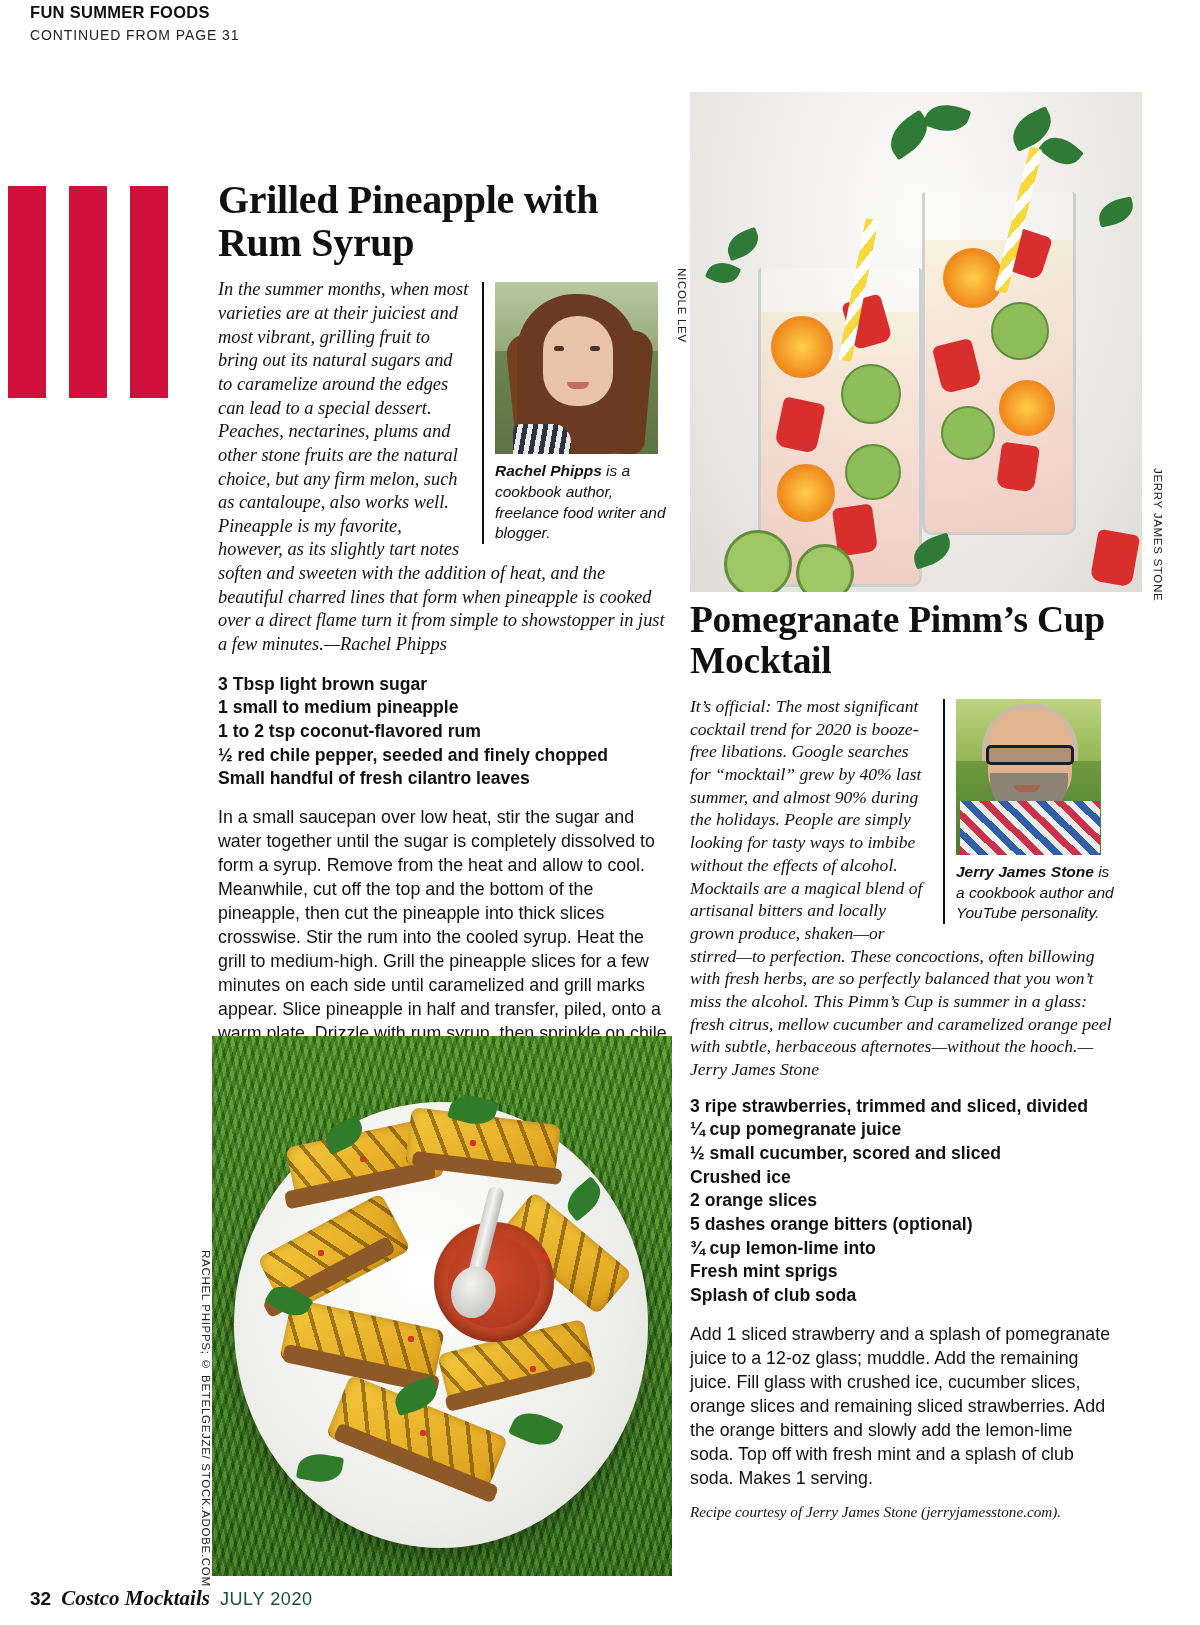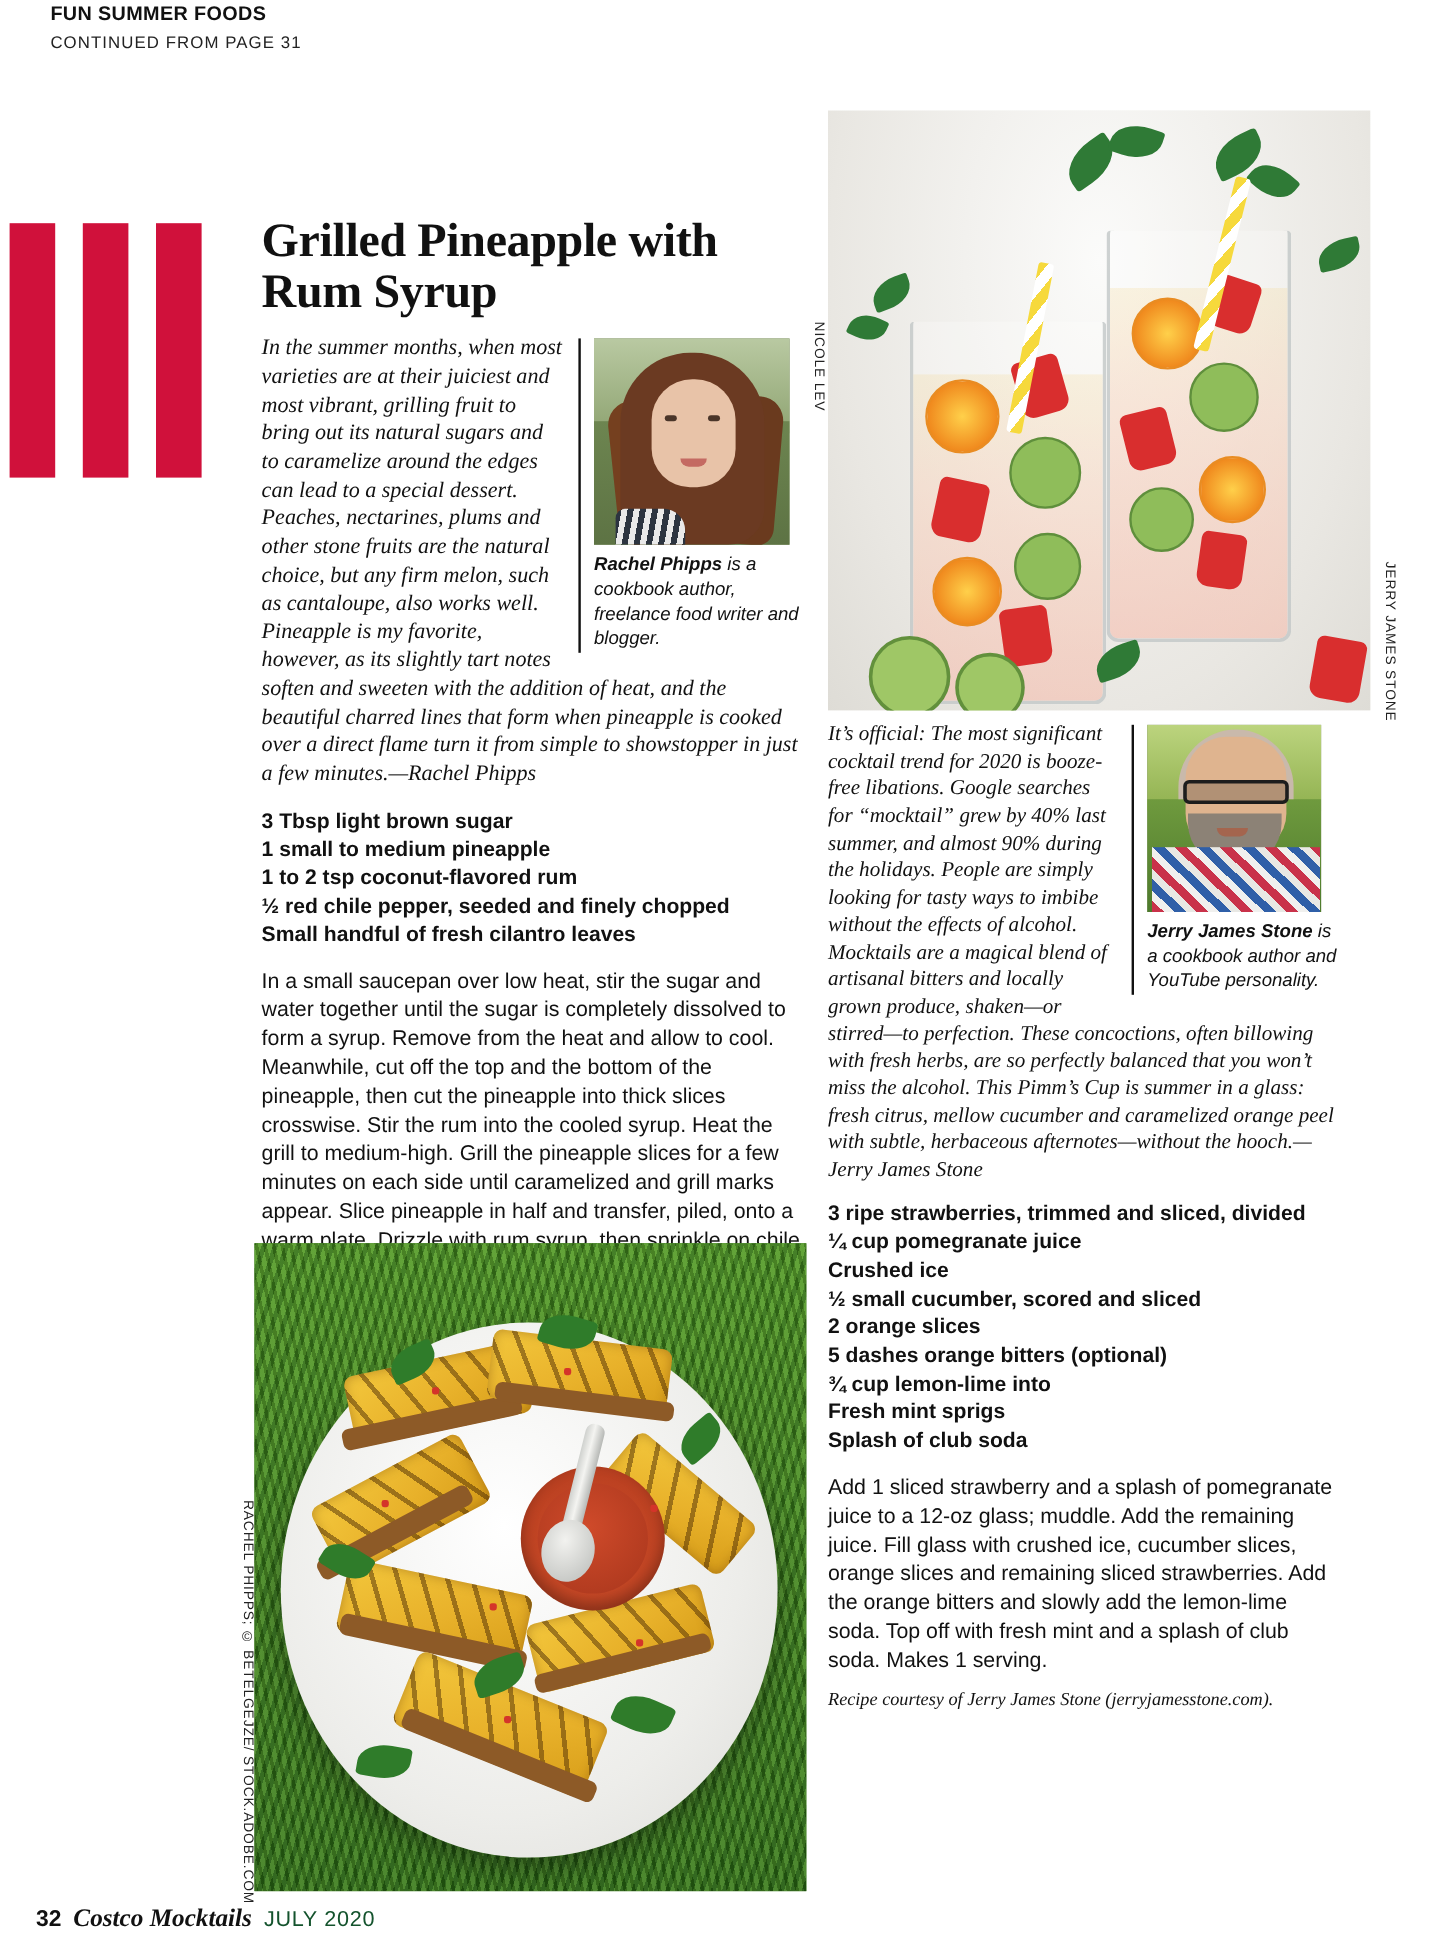--- a/index.html
+++ b/index.html
@@ -15,21 +15,20 @@
     color: #000;
     overflow: hidden;
   }
 
   
   .runhead {
     position: absolute;
     left: 30px;
     top: 2px;
     width: 500px;
-    margin-left: 12px;
   }
   .runhead .kicker {
     font-family: "Liberation Sans", sans-serif;
     font-weight: bold;
     font-size: 16.5px;
     letter-spacing: .3px;
     line-height: 1.25;
     color: #111;
   }
   .runhead .contd {
@@ -383,20 +382,21 @@
 
   <div class="cukeslice" style="left:34px;top:438px;width:62px;height:62px;"></div>
   <div class="cukeslice" style="left:106px;top:452px;width:52px;height:52px;"></div>
   <div class="berry" style="left:404px;top:440px;width:42px;height:52px;transform:rotate(10deg);"></div>
   <div class="mintleaf" style="left:222px;top:446px;width:40px;height:26px;transform:rotate(-18deg);"></div>
 </div>
 <div class="vcredit jjs">JERRY JAMES STONE</div>
 
 <div class="col-right">
 
+  <h1 class="recipe-title">Pomegranate Pimm’s Cup Mocktail</h1>
 
   <div class="intro">
     <div class="wrapbox">
       <div class="headshot">
         <div class="sky" style="background:linear-gradient(#bcd47e,#8fb04e);"></div>
         <div class="ground" style="background:linear-gradient(#6f9a3e,#4d7a2c);"></div>
         <div class="hair" style="left:26px;top:4px;width:96px;height:58px;background:#c9b9ab;border-radius:48px 48px 0 0;"></div>
         <div class="face" style="left:32px;top:10px;width:84px;height:96px;background:#dfb48f;"></div>
         <div style="position:absolute;left:30px;top:46px;width:88px;height:20px;border:3px solid #1d1d1d;border-radius:5px;box-sizing:border-box;background:rgba(40,40,40,.25);"></div>
         <div style="position:absolute;left:34px;top:74px;width:78px;height:44px;background:#8c8276;border-radius:0 0 36px 36px;"></div>
@@ -408,22 +408,22 @@
       </div>
     </div>
     <span>It’s official: The most significant cocktail trend for 2020 is booze-free libations. Google searches for “mocktail” grew by 40% last summer, and almost 90% during the holidays. People are simply looking for tasty ways to imbibe without the effects of alcohol. Mocktails are a magical blend of artisanal bitters and locally grown produce, shaken—or stirred—to perfection. These concoctions, often billowing with fresh herbs, are so perfectly balanced that you won’t miss the alcohol. This Pimm’s Cup is summer in a glass: fresh citrus, mellow cucumber and caramelized orange peel with subtle, herbaceous afternotes—without the hooch.—Jerry James Stone</span>
   </div>
 
   <div style="clear:both; height:14px;"></div>
 
   <div class="ingredients">
     <div>3 ripe strawberries, trimmed and sliced, divided</div>
     <div>¼ cup pomegranate juice</div>
+    <div>½ small cucumber, scored and sliced</div>
     <div>Crushed ice</div>
-    <div>½ small cucumber, scored and sliced</div>
     <div>2 orange slices</div>
     <div>5 dashes orange bitters (optional)</div>
     <div>¾ cup lemon-lime into</div>
     <div>Fresh mint sprigs</div>
     <div>Splash of club soda</div>
   </div>
 
   <div style="height:14px;"></div>
 
   <div class="method">Add 1 sliced strawberry and a splash of pomegranate juice to a 12-oz glass; muddle. Add the remaining juice. Fill glass with crushed ice, cucumber slices, orange slices and remaining sliced strawberries. Add the orange bitters and slowly add the lemon-lime soda. Top off with fresh mint and a splash of club soda. Makes 1 serving.</div>

